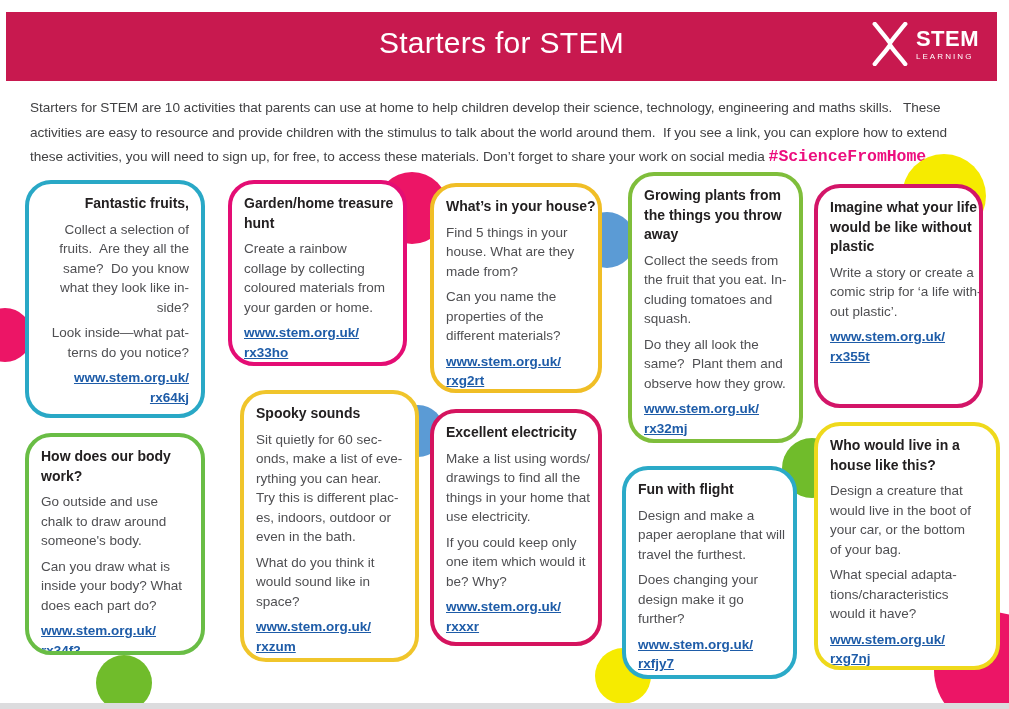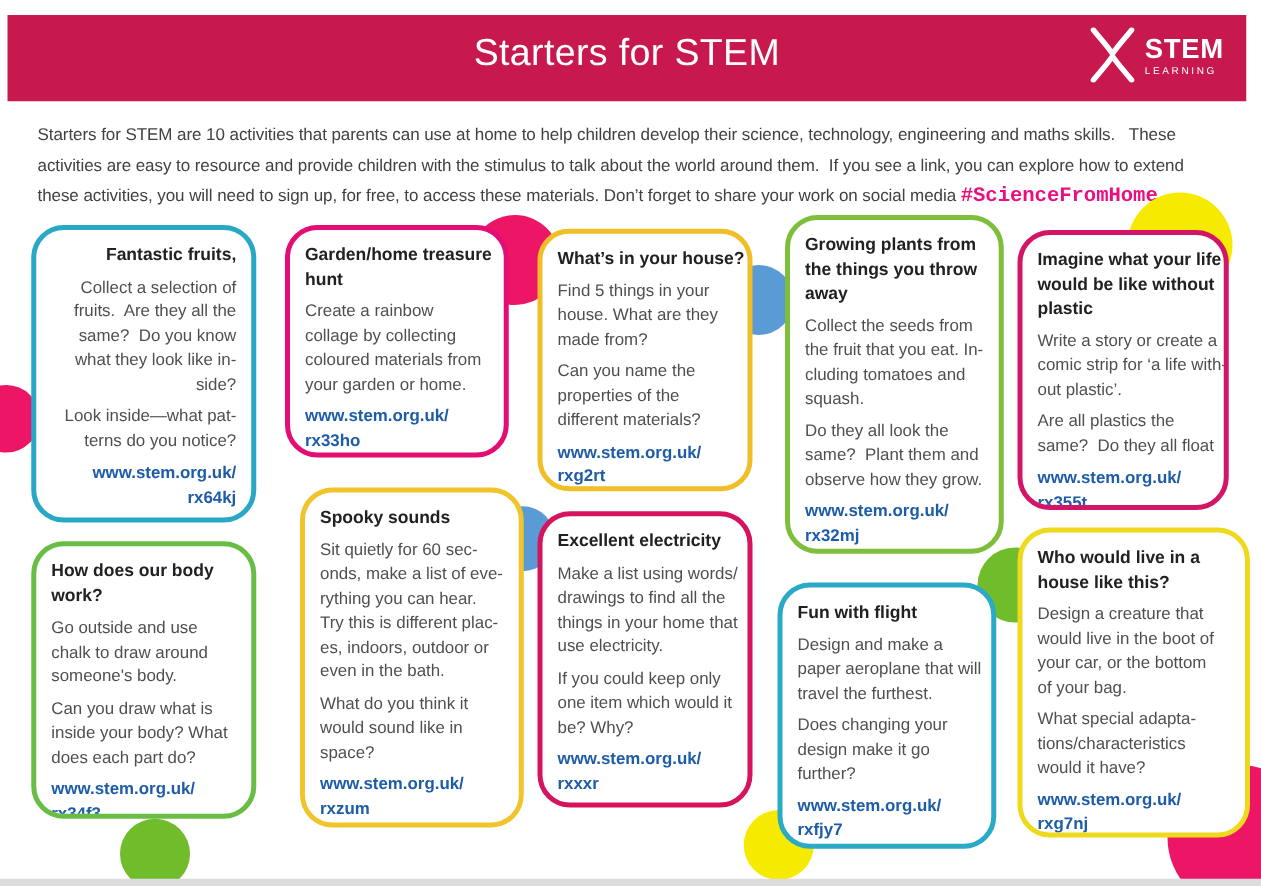--- a/index.html
+++ b/index.html
@@ -32,24 +32,24 @@
   .dc7{left:782px;top:438px;width:60px;height:60px;}
   .dc8{left:595px;top:648px;width:56px;height:56px;}
   .dc9{left:934px;top:612px;width:116px;height:116px;}
 
   
   .card{position:absolute;z-index:2;background:#fff;border:4px solid #000;border-radius:26px;
         box-sizing:border-box;padding:10px 12px;overflow:hidden;}
   .card h3{margin:0 0 6px;font-size:14px;line-height:19.5px;color:#232021;white-space:pre;}
   .para{margin:0 0 6px;font-size:13.5px;line-height:19.5px;color:#4f4f52;white-space:pre;}
   .link{display:block;font-size:13.5px;line-height:19.5px;font-weight:bold;white-space:pre;
-        color:var(--link);cursor:pointer;}
+        color:var(--link);text-decoration:underline;cursor:pointer;}
   .c1{left:25px;top:180px;width:180px;height:238px;text-align:right;}
   .c2{left:228px;top:180px;width:179px;height:186px;}
-  .c3{left:430px;top:183px;width:172px;height:210px;border-radius:25px;}
+  .c3{left:430px;top:183px;width:172px;height:210px;}
   .c4{left:628px;top:172px;width:175px;height:271px;}
   .c5{left:814px;top:184px;width:169px;height:224px;}
   .c6{left:25px;top:433px;width:180px;height:222px;}
   .c7{left:240px;top:390px;width:179px;height:272px;}
   .c8{left:430px;top:409px;width:172px;height:237px;}
   .c9{left:622px;top:466px;width:175px;height:213px;}
   .c10{left:814px;top:422px;width:186px;height:248px;}
 
   
   #page-edge{position:absolute;left:0;top:703px;width:1009px;height:6px;background:#dcdcde;z-index:3;}
@@ -149,22 +149,20 @@
   </div>
 
   <div class="card c5" style="border-color: rgb(211, 21, 104);">
     <h3>Imagine what your life
 would be like without
 plastic</h3>
     <div>
         <p class="para">Write a story or create a
 comic strip for ‘a life with-
 out plastic’.</p>
-        <p class="para">Are all plastics the
-same?  Do they all float</p>
       </div>
     <a class="link">www.stem.org.uk/
 rx355t</a>
   </div>
 
   <div class="card c6" style="border-color: rgb(105, 189, 69);">
     <h3>How does our body
 work?</h3>
     <div>
         <p class="para">Go outside and use

